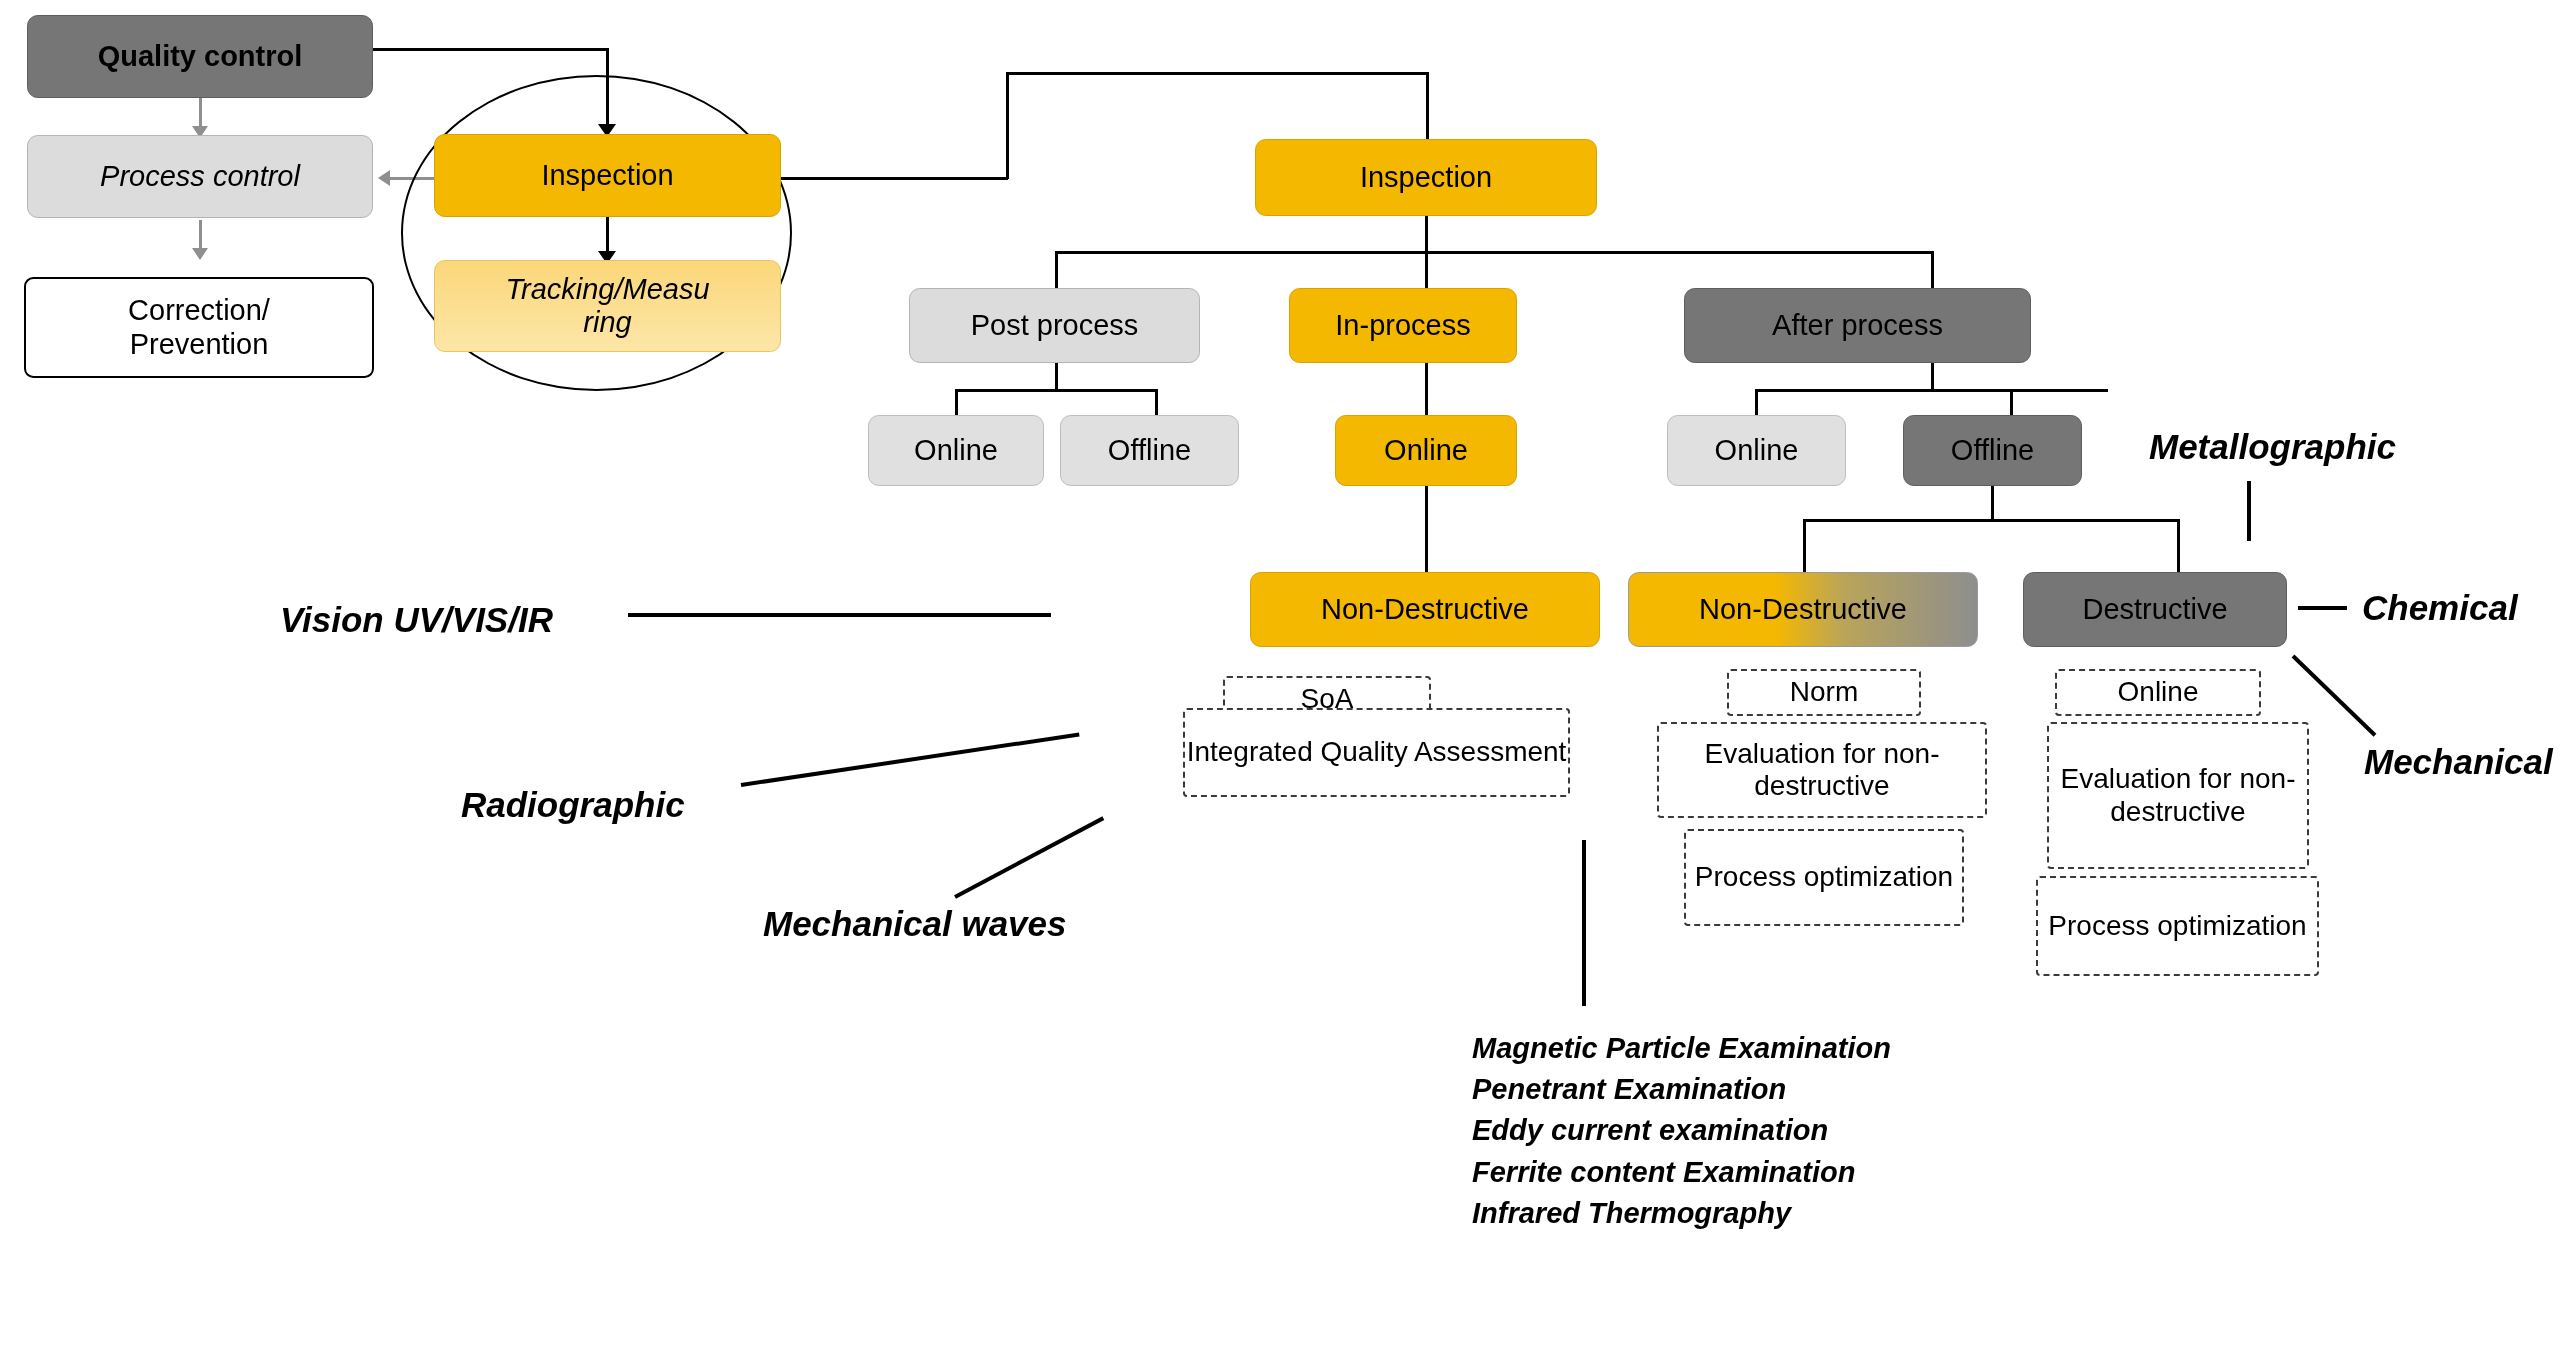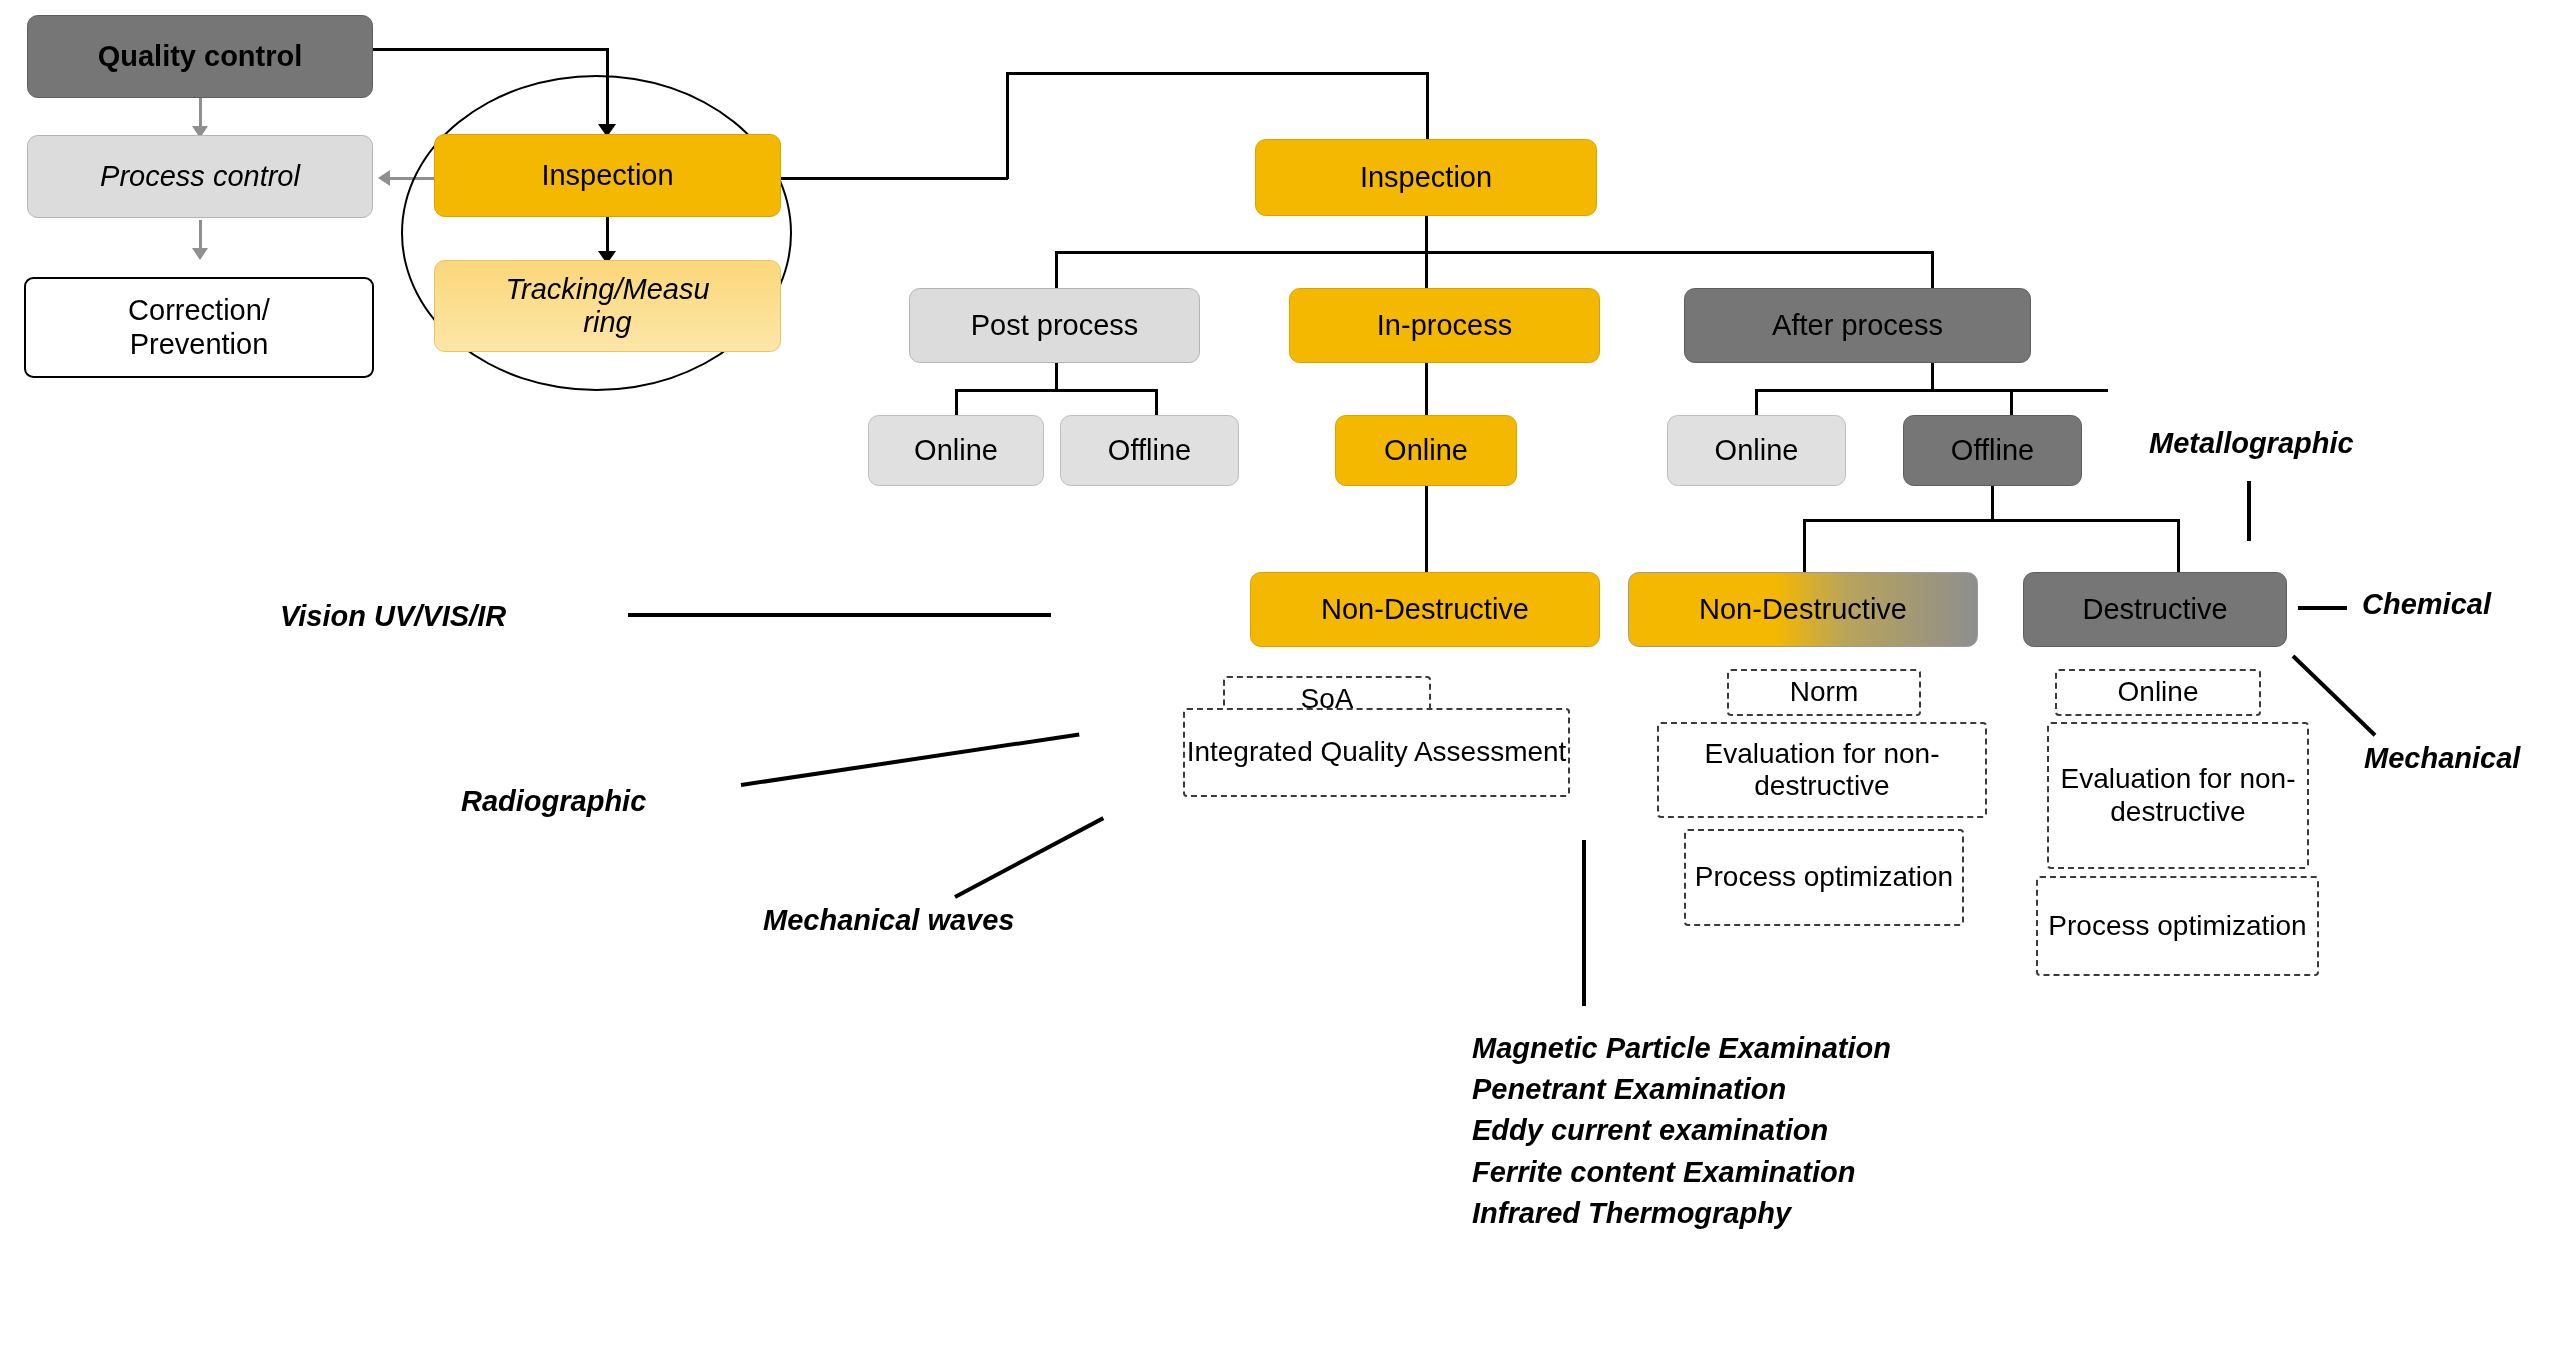--- a/index.html
+++ b/index.html
@@ -67,21 +67,21 @@
     border: 2px dashed #3a3a3a;
     border-radius: 4px;
     font-size: 28px;
   }
   .bold { font-weight: bold; }
   .italic { font-style: italic; }
   .label {
     position: absolute;
     font-weight: bold;
     font-style: italic;
-    font-size: 29px;
+    font-size: 35px;
     color: #000;
     white-space: nowrap;
   }
   .line {
     position: absolute;
     background: #000;
   }
   .line-grey {
     position: absolute;
     background: #8f8f8f;
@@ -185,21 +185,21 @@
   <div class="line" style="left:1425px; top:216px; width:2.7px; height:36px;"></div>
   <div class="line" style="left:1055px; top:251px; width:879px; height:2.7px;"></div>
   <div class="line" style="left:1055px; top:251px; width:2.7px; height:40px;"></div>
   <div class="line" style="left:1425px; top:251px; width:2.7px; height:40px;"></div>
   <div class="line" style="left:1931px; top:251px; width:2.7px; height:40px;"></div>
 
   <div class="node rounded grey-light" style="left:909px; top:288px; width:291px; height:75px;">
     <span>Post process</span>
   </div>
 
-  <div class="node rounded amber" style="left:1289px; top:288px; width:311px; height:75px;">
+  <div class="node rounded amber" style="left:1289px; top:288px; width:228px; height:75px;">
     <span>In-process</span>
   </div>
 
   <div class="node rounded grey-dark" style="left:1684px; top:288px; width:347px; height:75px;">
     <span>After process</span>
   </div>
 
   <div class="line" style="left:1055px; top:363px; width:2.7px; height:27px;"></div>
   <div class="line" style="left:955px; top:389px; width:203px; height:2.7px;"></div>
   <div class="line" style="left:955px; top:389px; width:2.7px; height:29px;"></div>

